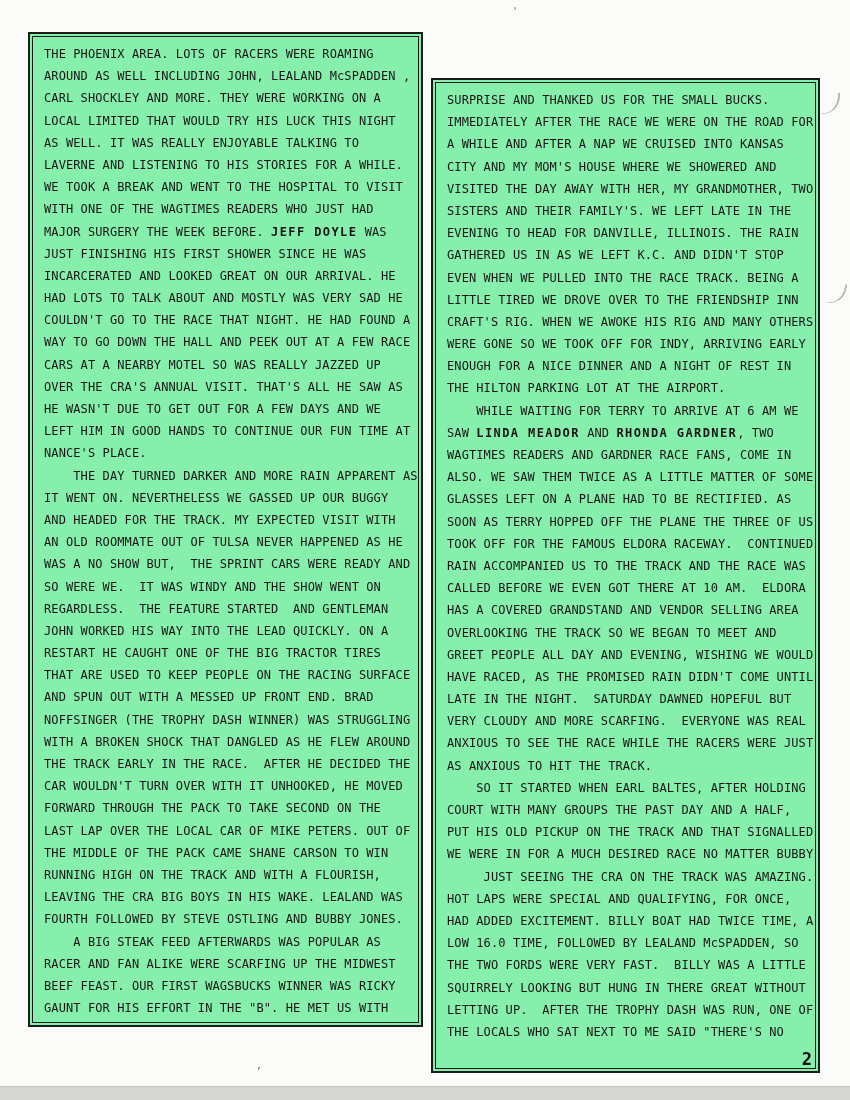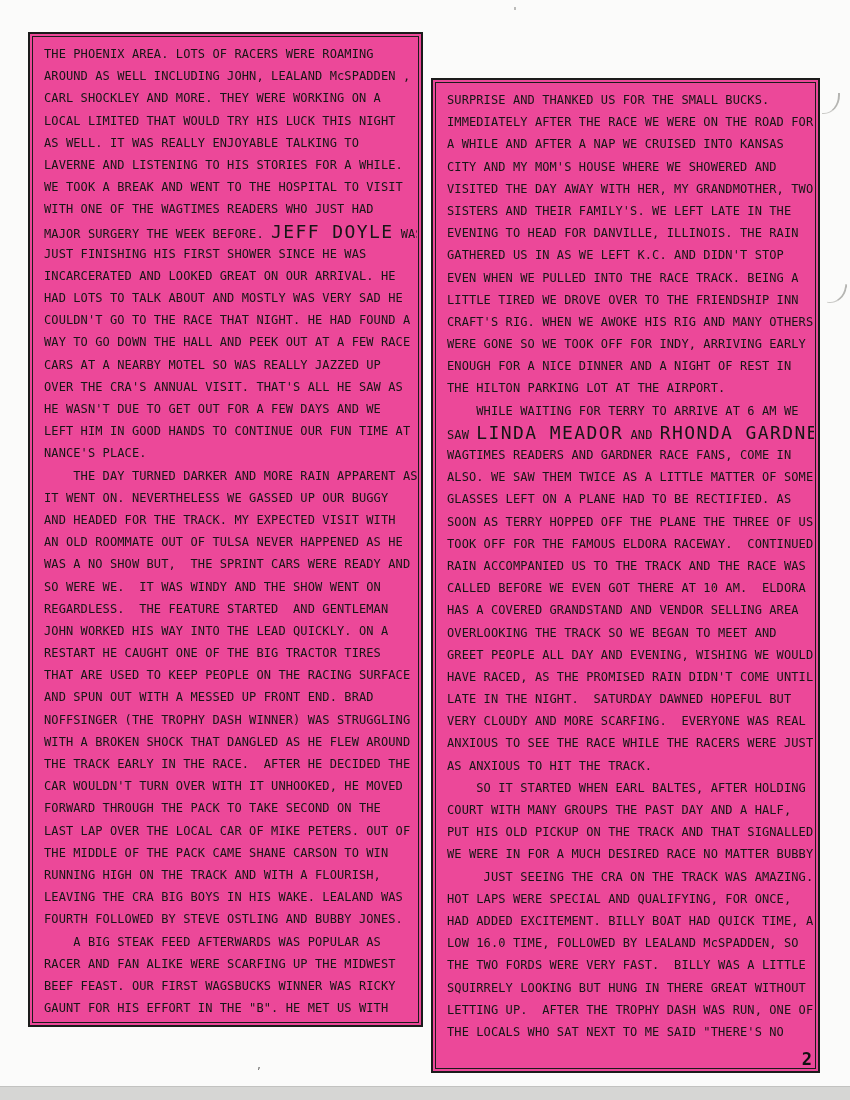--- a/index.html
+++ b/index.html
@@ -16,21 +16,21 @@
     position: absolute;
     inset: 0;
     width: 850px;
     height: 1100px;
   }
   .col-box {
     position: absolute;
     top: 32px;
     height: 995px;
     border: 2px solid #1b1b1b;
-    background: #ec4899;
+    background: #86efac;
     box-sizing: border-box;
   }
   .col-box::before {
     content: "";
     position: absolute;
     inset: 2px;
     border: 1px solid #1b1b1b;
     pointer-events: none;
   }
   .col-box.left  { left: 28px;  width: 395px; }
@@ -44,23 +44,23 @@
   .line {
     white-space: pre;
     font-size: 12px;
     line-height: 22.2px;
     height: 22.2px;
     letter-spacing: 0.1px;
     color: #161616;
     overflow: hidden;
   }
   .line b {
-    font-weight: normal;
+    font-weight: bold;
     letter-spacing: 1.4px;
-    font-size: 18px;
+    font-size: 12px;
   }
   .page-number {
     position: absolute;
     right: 6px;
     bottom: 3px;
     font-size: 17px;
     font-weight: bold;
     color: #111;
     line-height: 1;
   }
@@ -178,21 +178,21 @@
         <div class="line"><span>LATE IN THE NIGHT.  SATURDAY DAWNED HOPEFUL BUT</span></div>
         <div class="line"><span>VERY CLOUDY AND MORE SCARFING.  EVERYONE WAS REAL</span></div>
         <div class="line"><span>ANXIOUS TO SEE THE RACE WHILE THE RACERS WERE JUST</span></div>
         <div class="line"><span>AS ANXIOUS TO HIT THE TRACK.</span></div>
         <div class="line"><span>    SO IT STARTED WHEN EARL BALTES, AFTER HOLDING</span></div>
         <div class="line"><span>COURT WITH MANY GROUPS THE PAST DAY AND A HALF,</span></div>
         <div class="line"><span>PUT HIS OLD PICKUP ON THE TRACK AND THAT SIGNALLED</span></div>
         <div class="line"><span>WE WERE IN FOR A MUCH DESIRED RACE NO MATTER BUBBY.</span></div>
         <div class="line"><span>     JUST SEEING THE CRA ON THE TRACK WAS AMAZING.</span></div>
         <div class="line"><span>HOT LAPS WERE SPECIAL AND QUALIFYING, FOR ONCE,</span></div>
-        <div class="line"><span>HAD ADDED EXCITEMENT. BILLY BOAT HAD QUICK TIME, A</span></div>
+        <div class="line"><span>HAD ADDED EXCITEMENT. BILLY BOAT HAD TWICE TIME, A</span></div>
         <div class="line"><span>LOW 16.0 TIME, FOLLOWED BY LEALAND McSPADDEN, SO</span></div>
         <div class="line"><span>THE TWO FORDS WERE VERY FAST.  BILLY WAS A LITTLE</span></div>
         <div class="line"><span>SQUIRRELY LOOKING BUT HUNG IN THERE GREAT WITHOUT</span></div>
         <div class="line"><span>LETTING UP.  AFTER THE TROPHY DASH WAS RUN, ONE OF</span></div>
         <div class="line"><span>THE LOCALS WHO SAT NEXT TO ME SAID "THERE'S NO</span></div>
       </div>
     <div class="page-number">2</div>
   </div>
 
   <div class="curl c1"></div>

